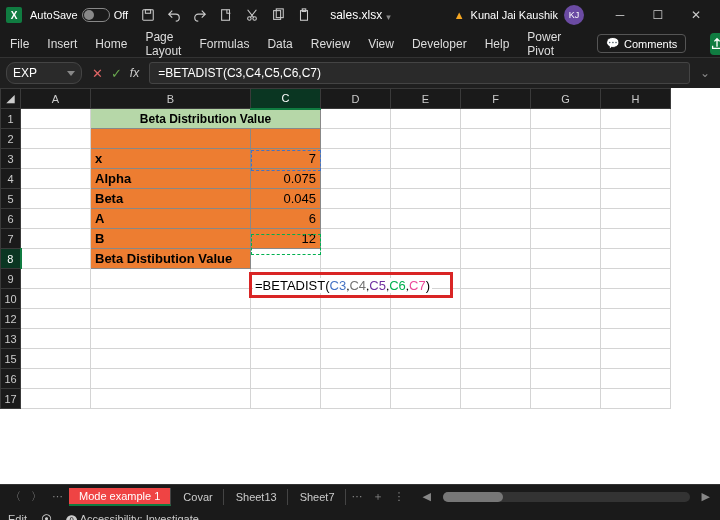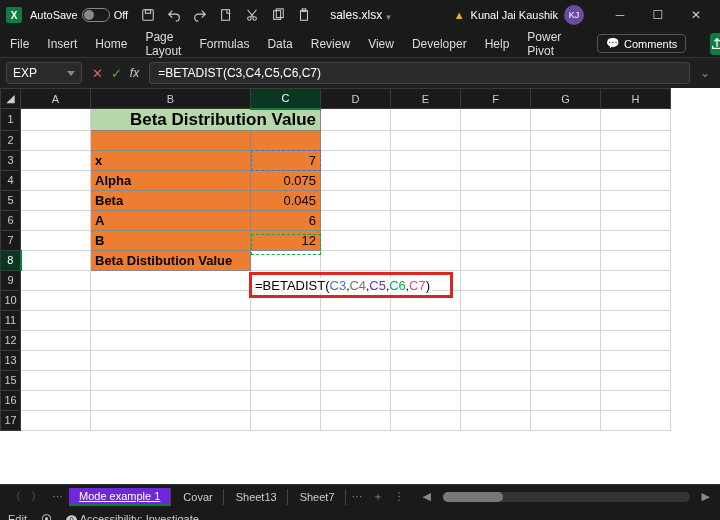--- a/index.html
+++ b/index.html
@@ -17,49 +17,49 @@
   .user { display: flex; align-items: center; gap: 6px; font-size: 11px; }
   .warn { color: #f5a623; }
   .avatar { width: 20px; height: 20px; background: #6b4ba3; border-radius: 50%; font-size: 9px; display: flex; align-items: center; justify-content: center; }
   .winbtns { display: flex; gap: 2px; margin-left: 10px; }
   .winbtn { width: 36px; height: 26px; display: flex; align-items: center; justify-content: center; color: #ccc; }
   .ribbon { height: 28px; background: #1a1a1a; display: flex; align-items: center; padding: 0 10px; gap: 18px; border-bottom: 1px solid #333; }
   .ribbon-tab { font-size: 12px; color: #ddd; cursor: pointer; }
   .comments-btn { border: 1px solid #555; padding: 2px 8px; border-radius: 4px; font-size: 11px; display: flex; gap: 4px; align-items: center; }
   .share-btn { background: #107c41; width: 26px; height: 22px; border-radius: 4px; display:flex; align-items:center; justify-content:center; margin-left:6px;}
   .formula-row { height: 30px; background: #1f1f1f; display: flex; align-items: center; padding: 4px 6px; gap: 6px; }
-  .namebox { width: 76px; height: 22px; background: #2a2a2a; border: 1px solid #444; border-radius: 4px; display: flex; align-items: center; padding: 0 6px; font-size: 12px; justify-content: space-between;}
+  .namebox { width: 76px; height: 22px; background: #2a2a2a; border: 1px solid #444; border-radius: 9px; display: flex; align-items: center; padding: 0 6px; font-size: 12px; justify-content: space-between;}
   .fx-icons { display: flex; gap: 8px; align-items: center; padding: 0 4px;}
   .fx-x { color: #e06666; font-size: 13px;}
   .fx-check { color: #6aa84f; font-size: 13px;}
   .fx-label { font-style: italic; font-size: 12px; color: #ccc;}
   .formula-input { flex: 1; height: 22px; background: #2a2a2a; border: 1px solid #444; border-radius: 3px; padding: 0 8px; font-size: 12px; display: flex; align-items: center; color: #fff;}
   .grid-area { position: relative; height: 396px; background: #fff; color: #000; overflow: hidden;}
   table { border-collapse: collapse; table-layout: fixed; }
   .col-headers th, .row-header { background: #1a1a1a; color: #ccc; font-weight: normal; font-size: 11px; border: 1px solid #3a3a3a; }
   .col-headers th { height: 20px; }
   .col-headers .sel { background: #0a3622; color: #fff; border-bottom: 2px solid #107c41;}
   .row-header { width: 20px; text-align: center; }
   .row-header.sel { background: #0a3622; color:#fff; border-right: 2px solid #107c41;}
   td { border: 1px solid #d4d4d4; height: 20px; font-size: 13px; padding: 0 4px; background: #fff; white-space: nowrap; overflow: visible;}
   .col-A { width: 70px; }
   .col-B { width: 160px; }
   .col-C { width: 70px; }
   .col-rest { width: 70px; }
-  .hdr-merge { background: #b6d7a8; text-align: right; font-weight: bold; font-size: 17px; border: 1px solid #888;}
+  .hdr-merge { background: #b6d7a8; text-align: center; font-weight: bold; font-size: 12px; border: 1px solid #888;}
   .orange { background: #ed7d31; border: 1px solid #888;}
   .orange.b { font-weight: bold; }
   .val { text-align: right; }
   .redbox { position: absolute; border: 3px solid #d92525; pointer-events: none; }
   .formula-overlay { position: absolute; font-size: 13px; font-family: Calibri, Arial; background: #fff; white-space: nowrap; padding: 0 2px;}
   .fo-blue{color:#4472c4;} .fo-red{color:#737373;} .fo-purple{color:#7030a0;} .fo-green{color:#00b050;} .fo-orange{color:#ec4899;}
   .tabstrip { height: 24px; background: #1a1a1a; display: flex; align-items: center; padding: 0 6px; gap: 2px; border-top: 1px solid #333;}
   .nav-arrow { color: #888; padding: 0 4px; font-size: 11px;}
   .sheet-tab { padding: 2px 10px; font-size: 11px; color: #ccc; border-right: 1px solid #444;}
-  .sheet-tab.active { background: #6d28d9; color: #fff; border-bottom: 2px solid #107c41; text-decoration: underline;}
+  .sheet-tab.active { background: #ef4444; color: #fff; border-bottom: 2px solid #107c41;}
   .scroll-h { flex: 1; display:flex; align-items:center; margin-left: 8px;}
   .scroll-track { flex:1; height: 10px; background: #333; border-radius: 5px; position: relative; margin: 0 8px;}
   .scroll-thumb { position: absolute; left: 0; width: 60px; height: 10px; background: #777; border-radius: 5px;}
   .statusbar { height: 22px; background: #1a1a1a; display: flex; align-items: center; padding: 0 8px; gap: 14px; font-size: 11px; color: #ccc;}
   .chev { font-size: 9px; color: #888;}
   .caret{ width:0;height:0;border-left:4px solid transparent;border-right:4px solid transparent;border-top:5px solid #888; display:inline-block;}
   .dash-border { position:absolute; border:1px dashed #5b9bd5; pointer-events:none;}
 </style>
 </head>
 <body>
@@ -288,31 +288,20 @@
           <td></td>
           <td></td>
           <td></td>
           <td></td>
           <td></td>
           <td></td>
           <td></td>
           <td></td>
         </tr>
   <tr>
-          <th class="row-header">11</th>
-          <td></td>
-          <td></td>
-          <td></td>
-          <td></td>
-          <td></td>
-          <td></td>
-          <td></td>
-          <td></td>
-        </tr>
-  <tr>
           <th class="row-header">12</th>
           <td></td>
           <td></td>
           <td></td>
           <td></td>
           <td></td>
           <td></td>
           <td></td>
           <td></td>
         </tr>

